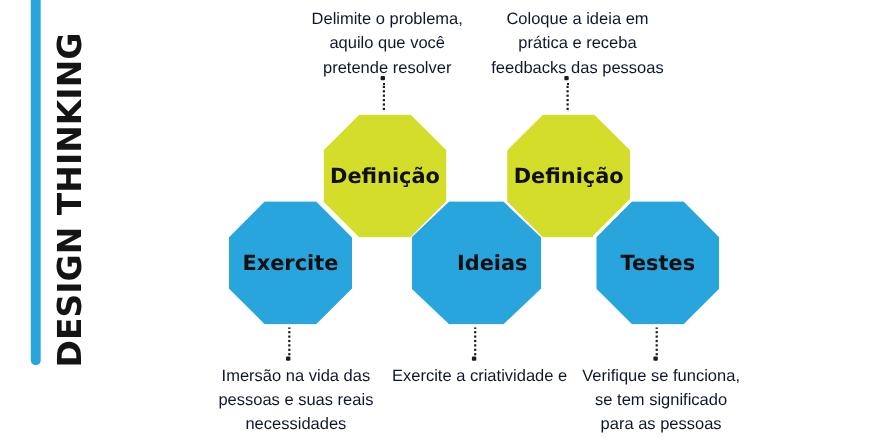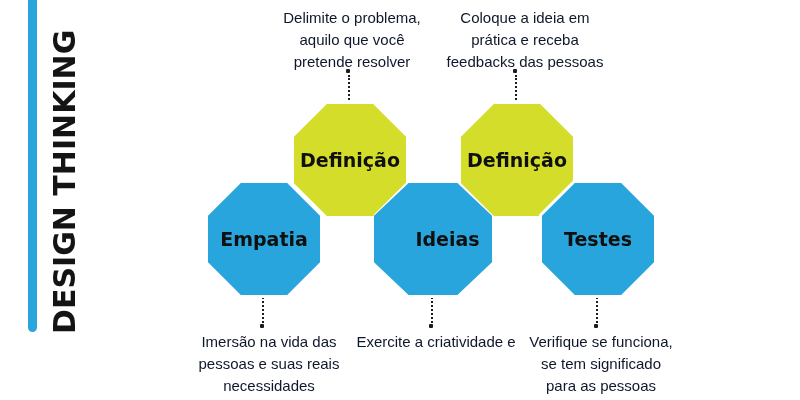--- a/index.html
+++ b/index.html
@@ -142,21 +142,21 @@
     </div>
   </div>
   <div class="oct z-back" style="left:458px; top:101px;">
     <div class="oct-inner" style="background: rgb(211, 221, 42);">
       <span class="oct-label">Definição</span>
     </div>
   </div>
 
   <div class="oct z-front" style="left:205px; top:180px;">
     <div class="oct-inner" style="background: rgb(41, 165, 222);">
-      <span class="oct-label">Empatia</span>
+      <span class="oct-label">Exercite</span>
     </div>
   </div>
   <div class="oct z-front" style="left:374px; top:180px;">
     <div class="oct-inner" style="background: rgb(41, 165, 222); padding-left: 29px;">
       <span class="oct-label">Ideias</span>
     </div>
   </div>
   <div class="oct z-front" style="left:539px; top:180px;">
     <div class="oct-inner" style="background: rgb(41, 165, 222);">
       <span class="oct-label">Testes</span>

